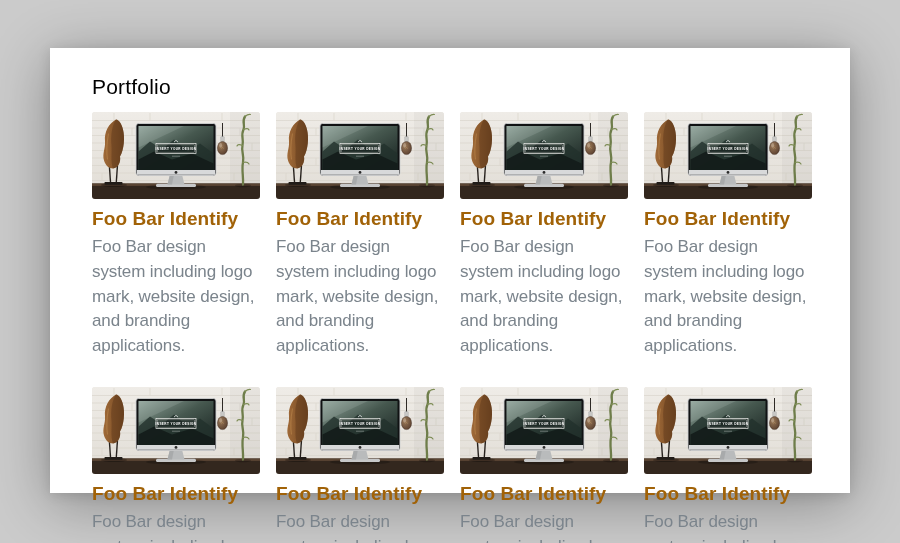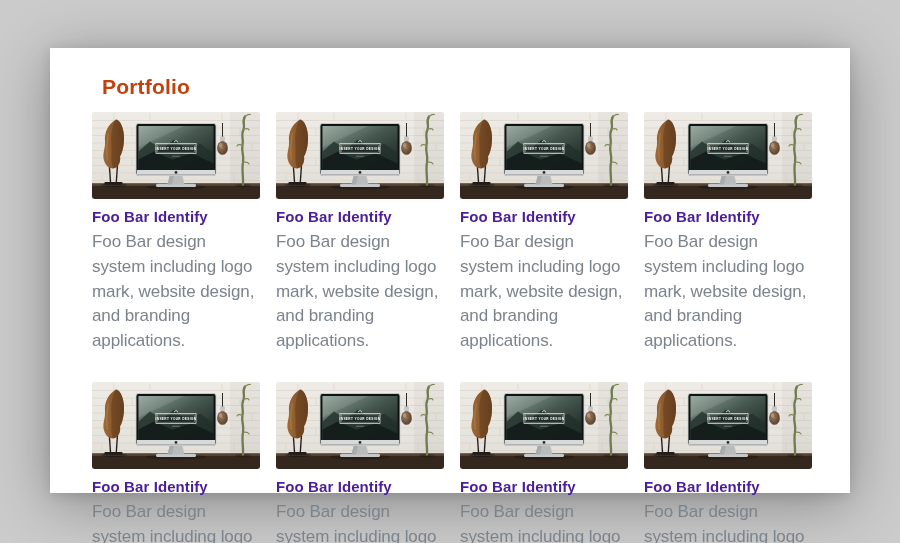--- a/index.html
+++ b/index.html
@@ -13,44 +13,44 @@
   .page-card {
     position: absolute;
     left: 50px; top: 48px;
     width: 800px; height: 445px;
     background: #ffffff;
     box-shadow: 0 10px 55px rgba(0,0,0,0.33), 0 2px 12px rgba(0,0,0,0.12);
     padding: 25px 38px 28px 42px;
   }
   .page-title {
     font-size: 21px;
-    font-weight: 700;
-    color: #c2410c;
+    font-weight: 400;
+    color: #000000;
     letter-spacing: 0.2px;
-    margin: 2px 0 13px 10px;
+    margin: 2px 0 13px 0;
   }
   .portfolio-grid {
     display: grid;
     grid-template-columns: repeat(4, 168px);
     column-gap: 16px;
     row-gap: 28px;
   }
   .portfolio-item { width: 168px; cursor: pointer; }
   .thumb {
     width: 168px; height: 87px;
     border-radius: 3px;
     overflow: hidden;
     background: #e9e6e1;
   }
   .thumb svg { display: block; width: 100%; height: 100%; }
   .item-title {
     margin: 9px 0 5px 0;
-    font-size: 15px;
+    font-size: 19px;
     font-weight: 700;
-    color: #4c1d95;
+    color: #a16207;
     letter-spacing: 0.1px;
   }
   .item-desc {
     font-size: 17px;
     line-height: 1.46;
     color: #7b848c;
     letter-spacing: -0.1px;
   }
 </style>
 </head>

